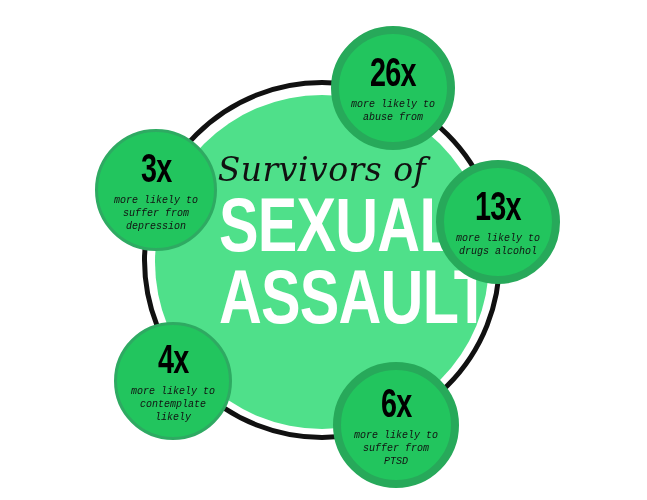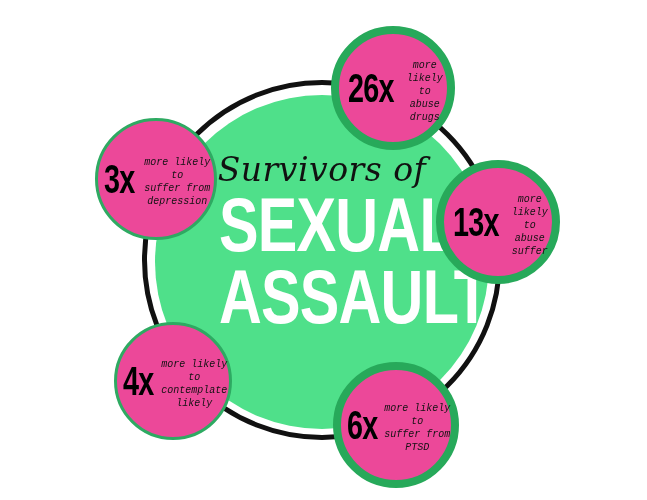--- a/index.html
+++ b/index.html
@@ -4,22 +4,22 @@
 <style>
   html, body { margin:0; padding:0; background:#ffffff; }
   body { width:647px; height:500px; position:relative; overflow:hidden; font-family:"Liberation Sans", sans-serif; }
   .ring { position:absolute; border-radius:50%; box-sizing:border-box; }
   .outer-ring { left:142px; top:80px; width:360px; height:360px; border:5px solid #111; }
   .big-circle { left:155px; top:95px; width:334px; height:334px; background:#4fe08a; border-radius:50%; position:absolute; }
   .title-block { position:absolute; left:190px; top:150px; width:264px; text-align:center; }
   .subtitle { font-family:"DejaVu Serif", serif; font-style:italic; font-size:33px; color:#111; letter-spacing:0.5px; }
   .big-word { font-family:"Liberation Sans Narrow", "Liberation Sans", sans-serif; font-weight:bold; color:#fff;
               font-size:76px; line-height:72px; transform:scaleX(0.78); transform-origin:center; letter-spacing:-1px; }
-  .stat { position:absolute; border-radius:50%; background:#ec4899; box-sizing:border-box; text-align:center;
-          display:flex; flex-direction:row; align-items:center; justify-content:center; }
+  .stat { position:absolute; border-radius:50%; background:#22c55e; box-sizing:border-box; text-align:center;
+          display:flex; flex-direction:column; align-items:center; justify-content:center; }
   .stat.thick { border:8px solid #27a95a; }
   .stat.thin { border:3px solid #2eaa62; }
   .stat .num { font-family:"Liberation Sans", sans-serif; font-weight:bold; font-size:40px; line-height:40px; color:#000;
                transform:scaleX(0.72); letter-spacing:-1px; }
   .stat .desc { font-family:Liberation Mono, monospace; font-style:italic; font-size:10px; line-height:13px; color:#111; margin-top:6px; }
 </style>
 </head>
 <body>
 
 <div class="ring outer-ring"></div>
@@ -28,38 +28,38 @@
 <div class="title-block">
   <div class="subtitle">Survivors of</div>
   <div class="big-word">SEXUAL</div>
   <div class="big-word">ASSAULT</div>
 </div>
 
 <div class="stat thick" style="left:331px; top:26px; width:124px; height:124px;">
   <div class="num">26x</div>
   <div class="desc">
     <div>more likely to</div>
-    <div>abuse drugs</div>
+    <div>abuse from</div>
   </div>
 </div>
 
-<div class="stat thin" style="left:95px; top:118px; width:122px; height:122px;">
+<div class="stat thin" style="left:95px; top:129px; width:122px; height:122px;">
   <div class="num">3x</div>
   <div class="desc">
     <div>more likely to</div>
     <div>suffer from</div>
     <div>depression</div>
   </div>
 </div>
 
 <div class="stat thick" style="left:436px; top:160px; width:124px; height:124px;">
   <div class="num">13x</div>
   <div class="desc">
     <div>more likely to</div>
-    <div>abuse suffer</div>
+    <div>drugs alcohol</div>
   </div>
 </div>
 
 <div class="stat thin" style="left:114px; top:322px; width:118px; height:118px;">
   <div class="num">4x</div>
   <div class="desc">
     <div>more likely to</div>
     <div>contemplate</div>
     <div>likely</div>
   </div>

